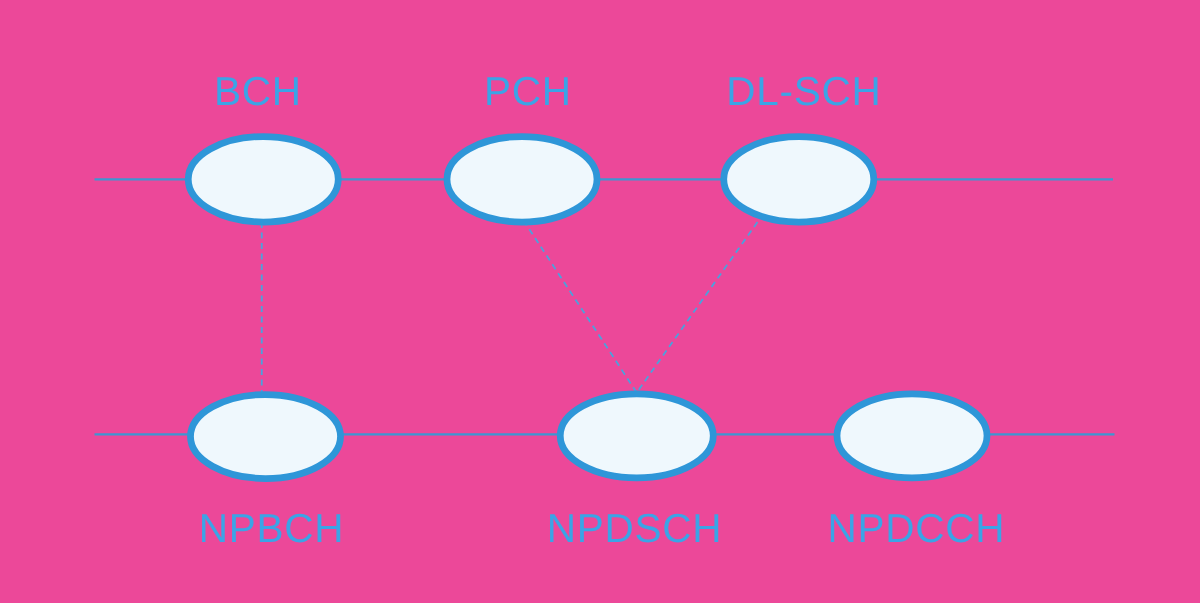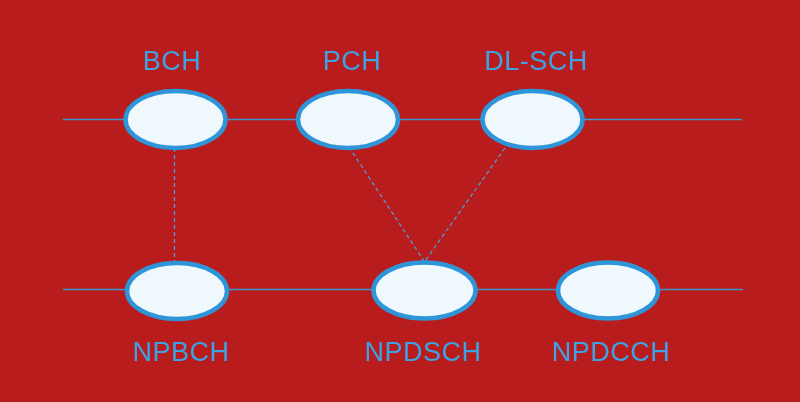--- a/index.html
+++ b/index.html
@@ -4,21 +4,21 @@
 <style>
   html, body {
     margin: 0;
     padding: 0;
     background: #ffffff;
   }
   .canvas {
     position: relative;
     width: 800px;
     height: 402px;
-    background: #b91c1c;
+    background: #ec4899;
     overflow: hidden;
   }
   svg text.node-label {
     font-family: "Liberation Sans", "DejaVu Sans", sans-serif;
     font-size: 27px;
     letter-spacing: 0.5px;
     fill: #3ba4e6;
   }
   .rail {
     stroke: #3c96d2;

